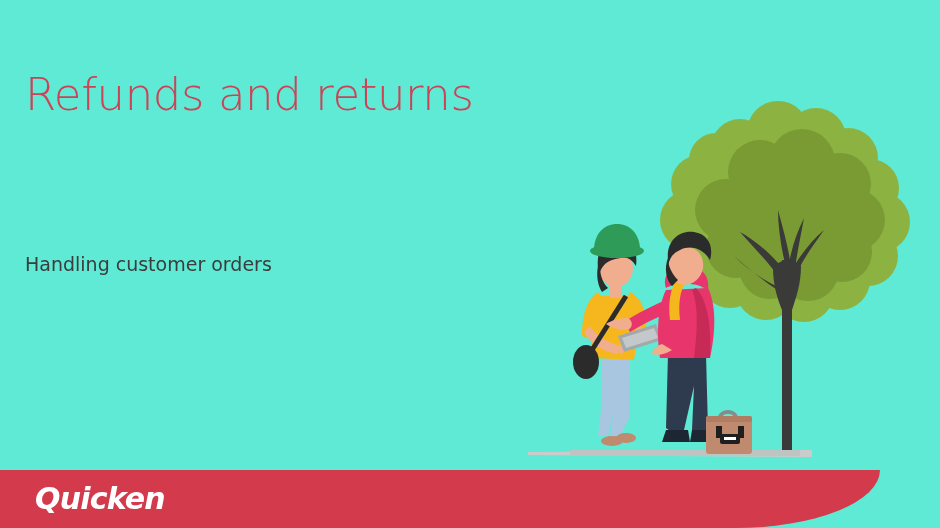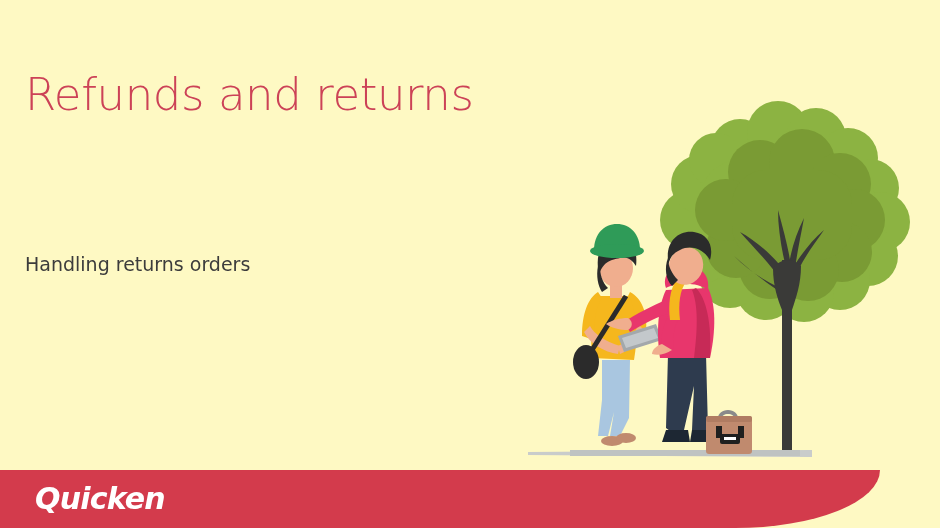--- a/index.html
+++ b/index.html
@@ -7,21 +7,21 @@
     padding: 0;
     background: #ffffff;
   }
   body {
     font-family: "Liberation Sans", sans-serif;
   }
   #slide {
     position: relative;
     width: 940px;
     height: 528px;
-    background: #fef9c3;
+    background: #5eead4;
     overflow: hidden;
   }
 
   
   #title {
     position: absolute;
     left: 25px;
     top: 68px;
     font-family: "DejaVu Sans", sans-serif;
     font-size: 45px;
@@ -74,21 +74,21 @@
   }
   #illustration svg { display: block; }
 </style>
 </head>
 <body>
 
 <div id="slide">
 
   <div id="title">Refunds and returns</div>
 
-  <div id="subtitle">Handling returns orders</div>
+  <div id="subtitle">Handling customer orders</div>
 
   <div id="illustration">
     <svg width="410" height="370" viewBox="0 0 410 370" xmlns="http://www.w3.org/2000/svg">
 
       <g>
 
         <g fill="#8cb342">
           <circle cx="230" cy="48" r="29"></circle>
           <circle cx="268" cy="32" r="31"></circle>
           <circle cx="306" cy="38" r="30"></circle>

